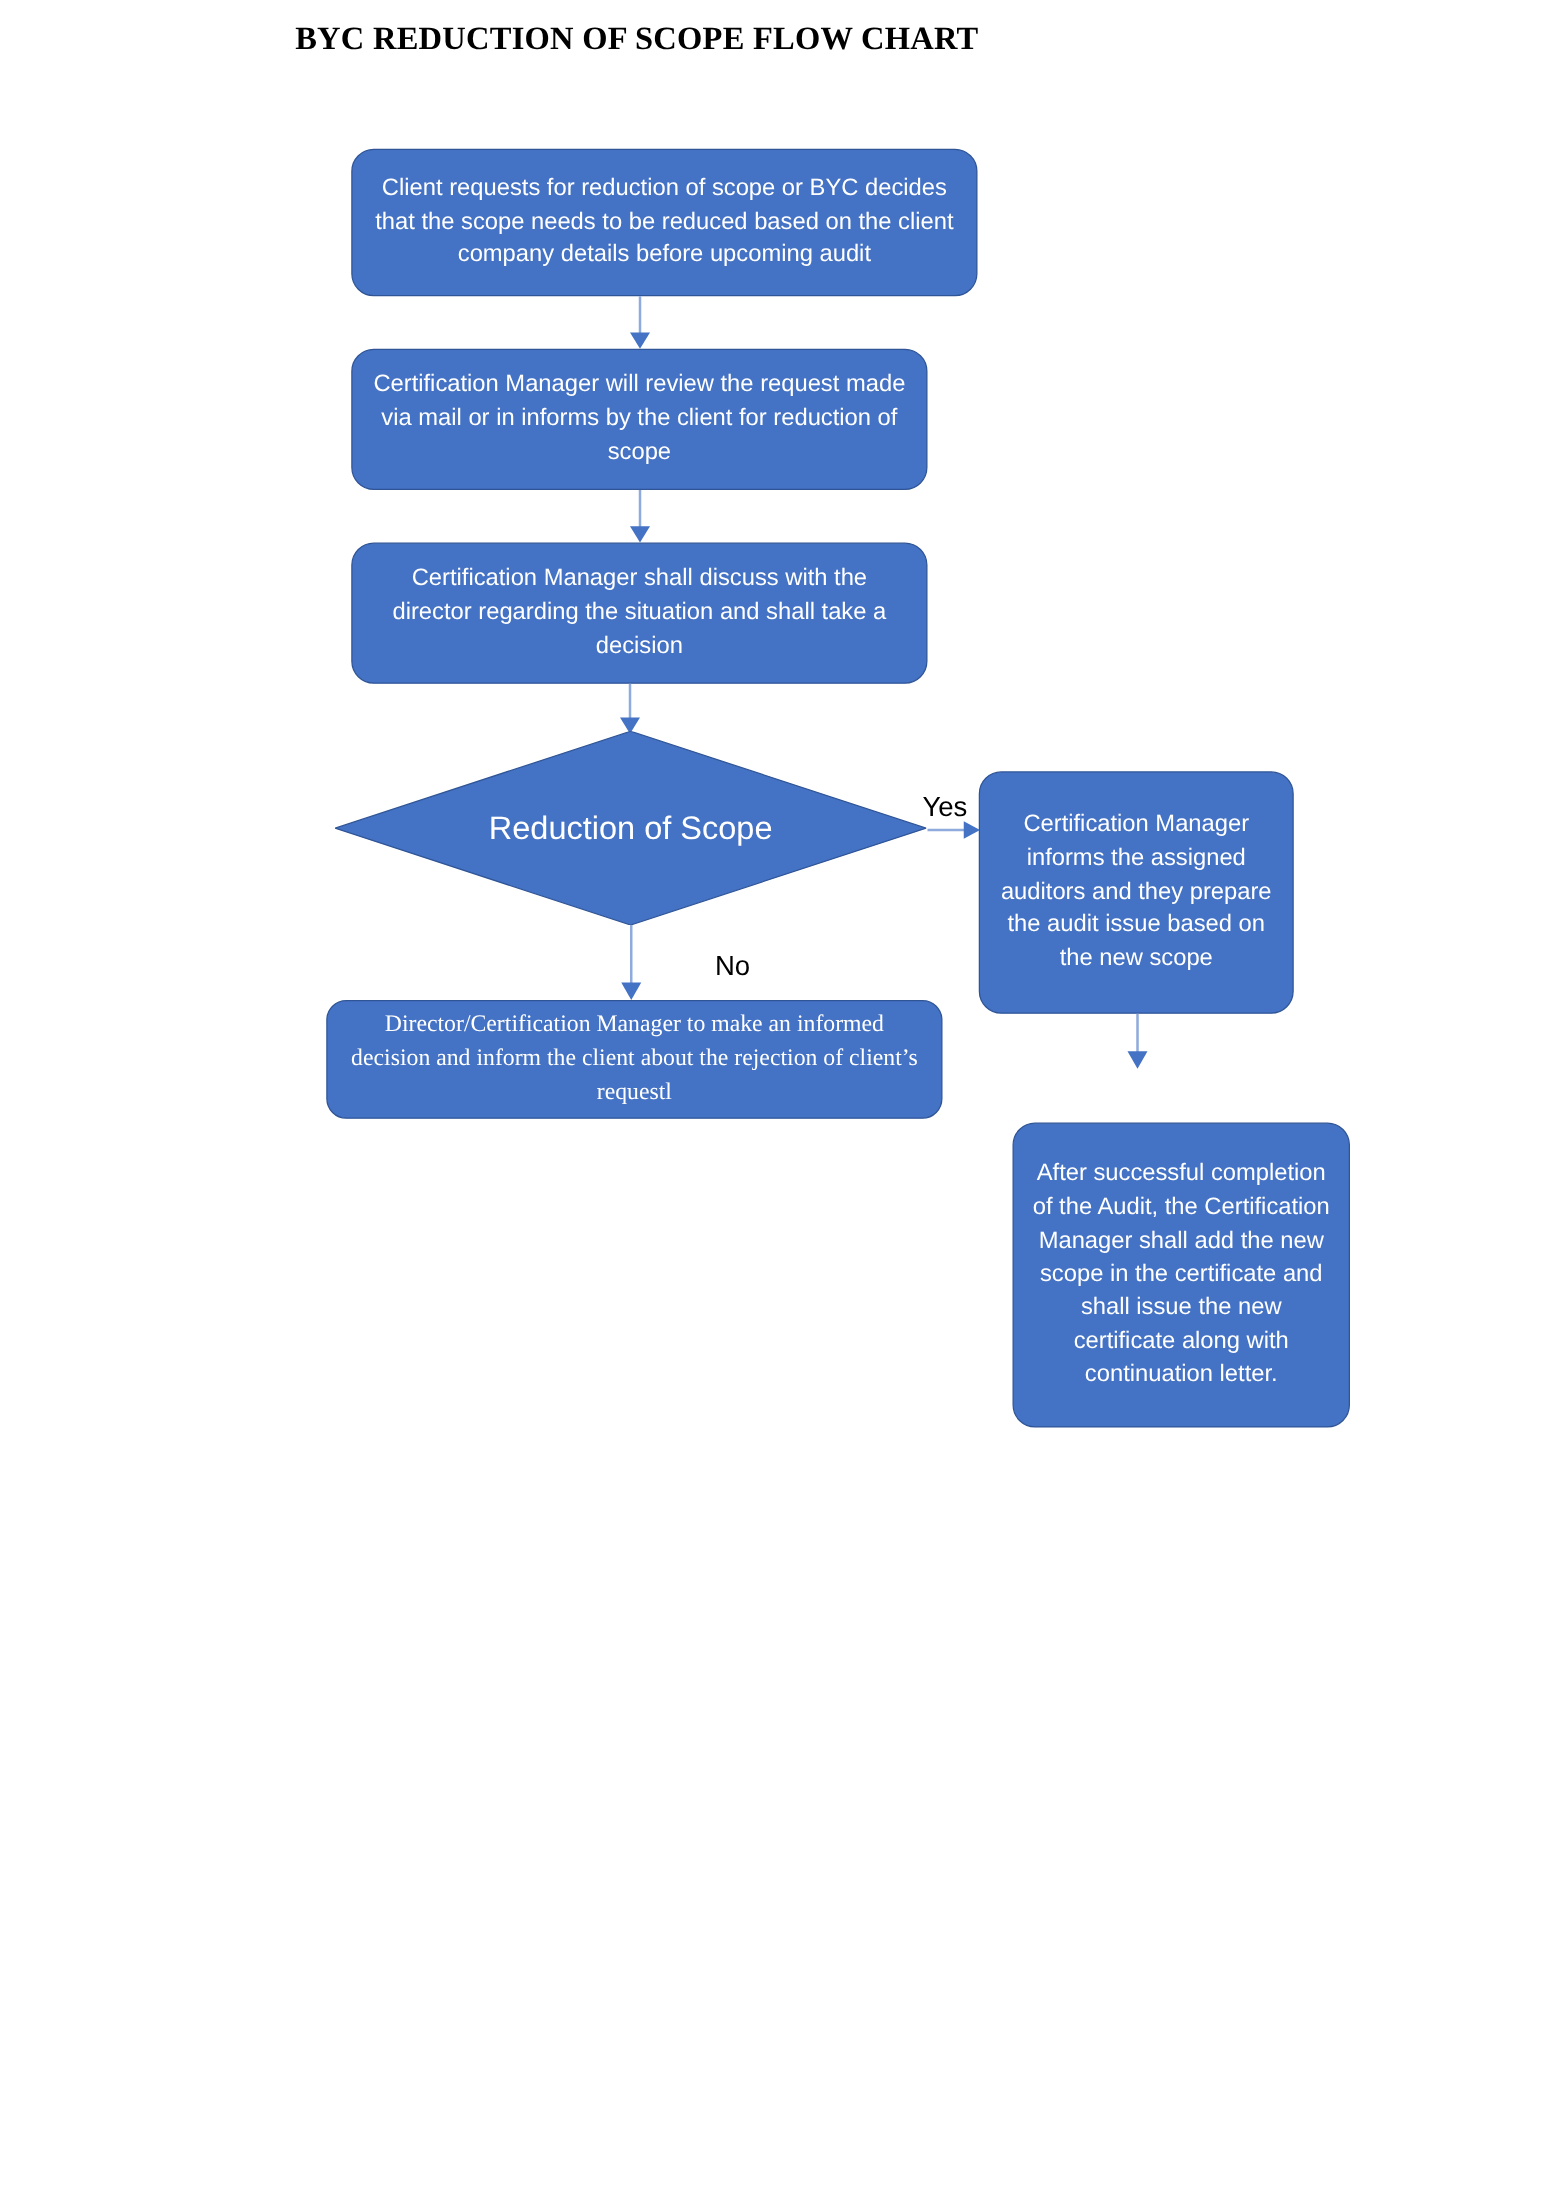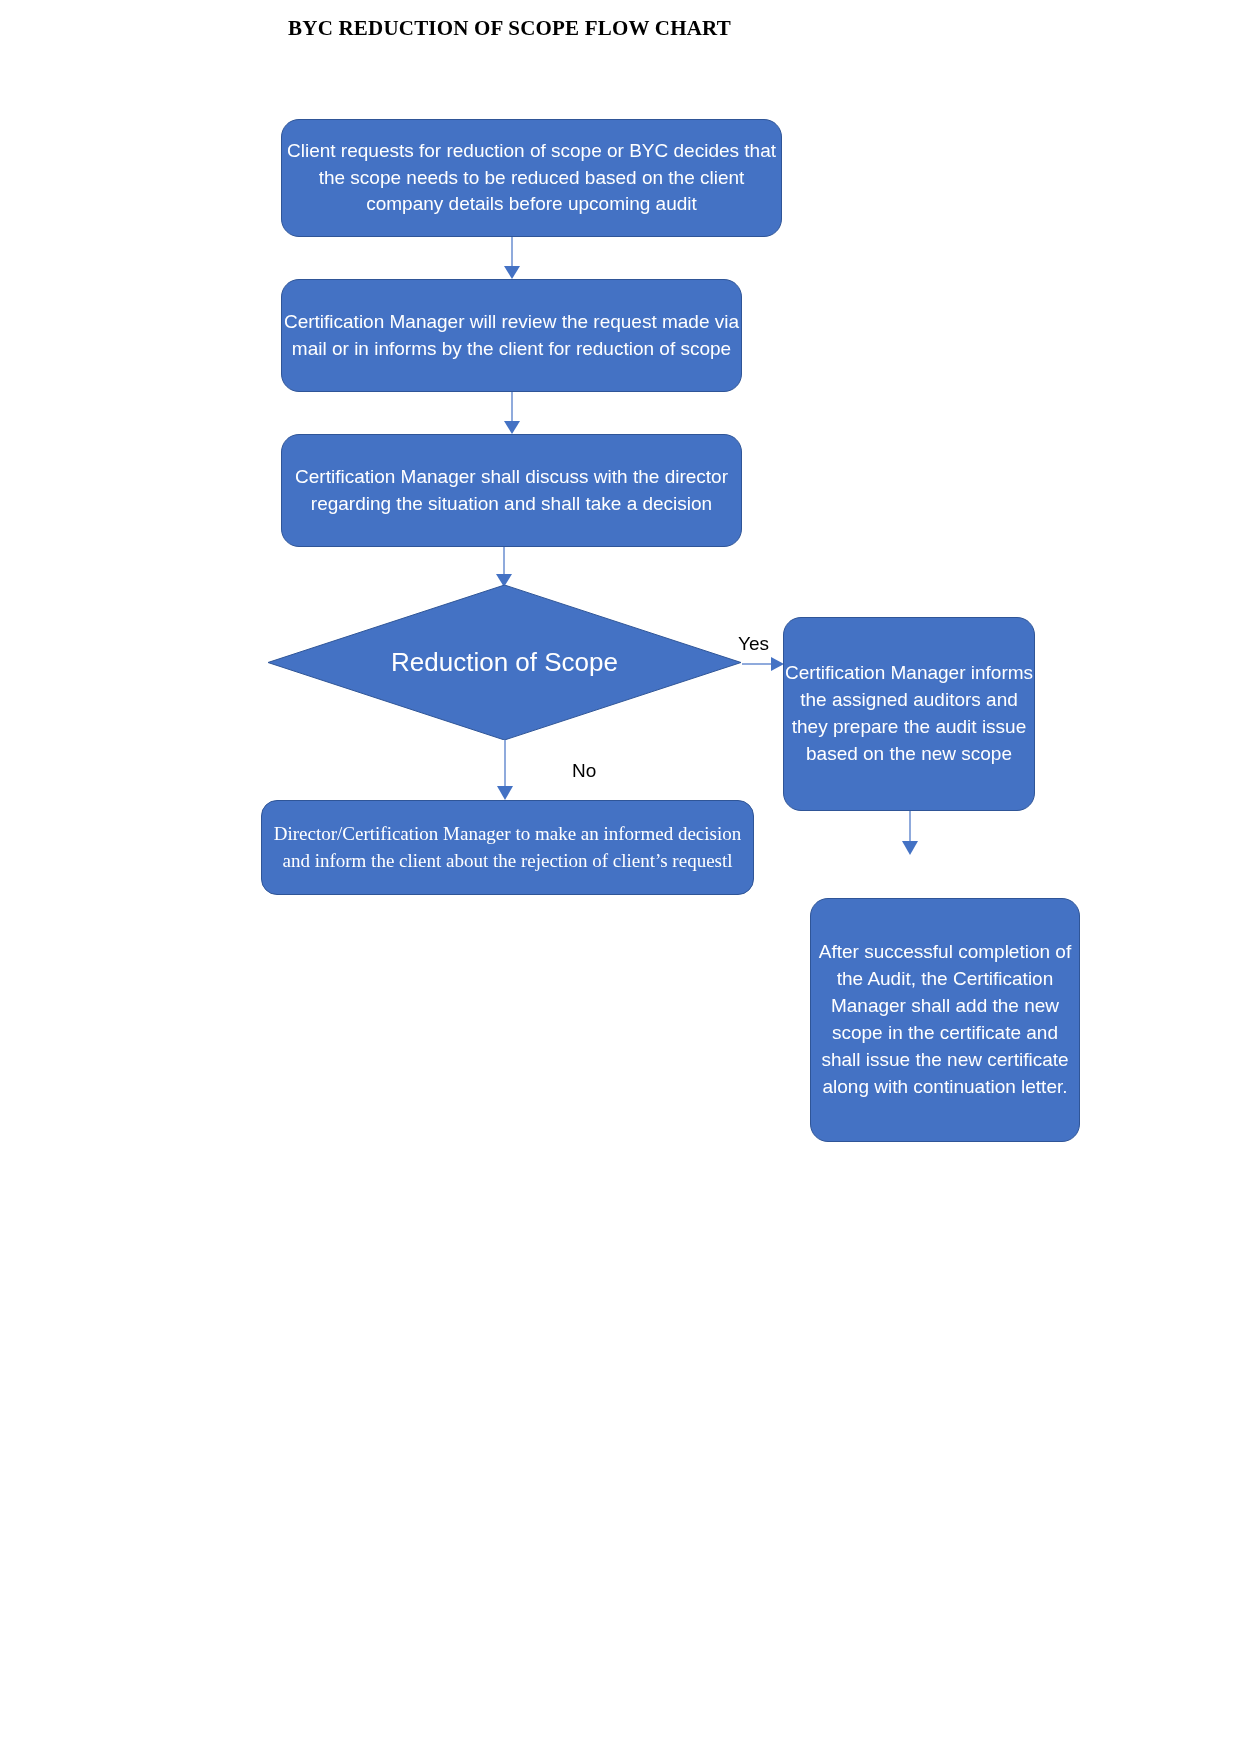--- a/index.html
+++ b/index.html
@@ -17,38 +17,38 @@
 
   
   #chart-title {
     position: absolute;
     left: 0;
     top: 16px;
     width: 1019px;
     text-align: center;
     font-family: "Liberation Serif", serif;
     font-weight: bold;
-    font-size: 21px;
+    font-size: 26px;
     letter-spacing: 0.2px;
     color: #000000;
   }
 
   
   .node {
     position: absolute;
     box-sizing: border-box;
     background: #4472C4;
     border: 1px solid #2F5597;
     border-radius: 18px;
     color: #ffffff;
     display: flex;
     align-items: center;
     justify-content: center;
     text-align: center;
-    padding: 8px 0;
+    padding: 8px 14px;
     font-size: 19px;
     line-height: 1.42;
   }
   .node .txt { display: block; width: 100%; }
 
   
   #node-request      { left: 281px; top: 119px; width: 501px; height: 118px; }
   #node-review       { left: 281px; top: 279px; width: 461px; height: 113px; }
   #node-discuss      { left: 281px; top: 434px; width: 461px; height: 113px; justify-content: flex-end; }
   #node-reject       { left: 261px; top: 800px; width: 493px; height: 95px;  border-radius: 16px; font-family: Liberation Serif, serif; }
@@ -83,21 +83,21 @@
     position: absolute;
     overflow: visible;
   }
   .conn-line { stroke: #8FAADC; stroke-width: 2; }
   .conn-head { fill: #4472C4; }
 
   
   .edge-label {
     position: absolute;
     color: #000000;
-    font-size: 19px;
+    font-size: 22px;
     white-space: nowrap;
   }
   #label-yes { left: 738px; top: 633px; }
   #label-no  { left: 572px; top: 760px; }
 </style>
 </head>
 <body>
 
 <div id="chart-title">BYC REDUCTION OF SCOPE FLOW CHART</div>
 

